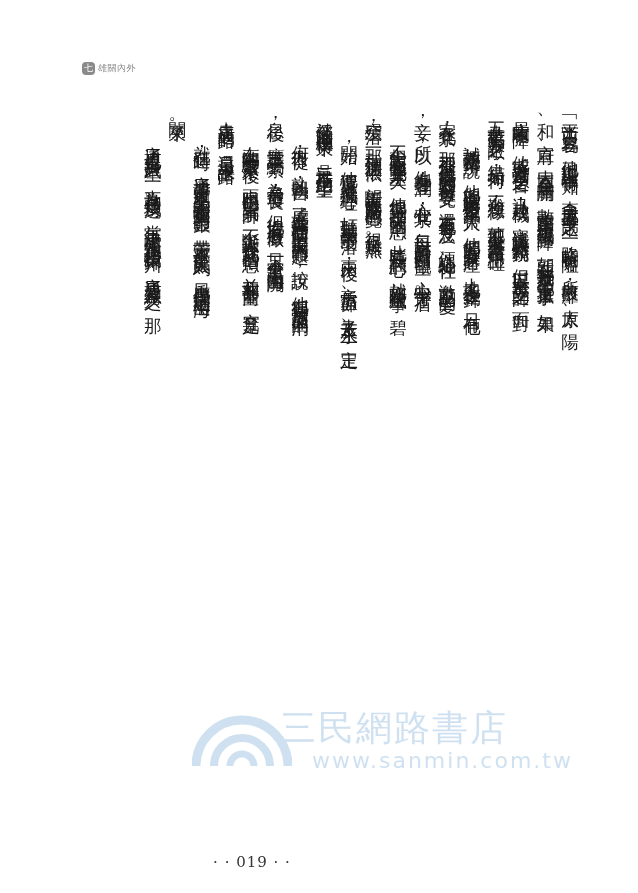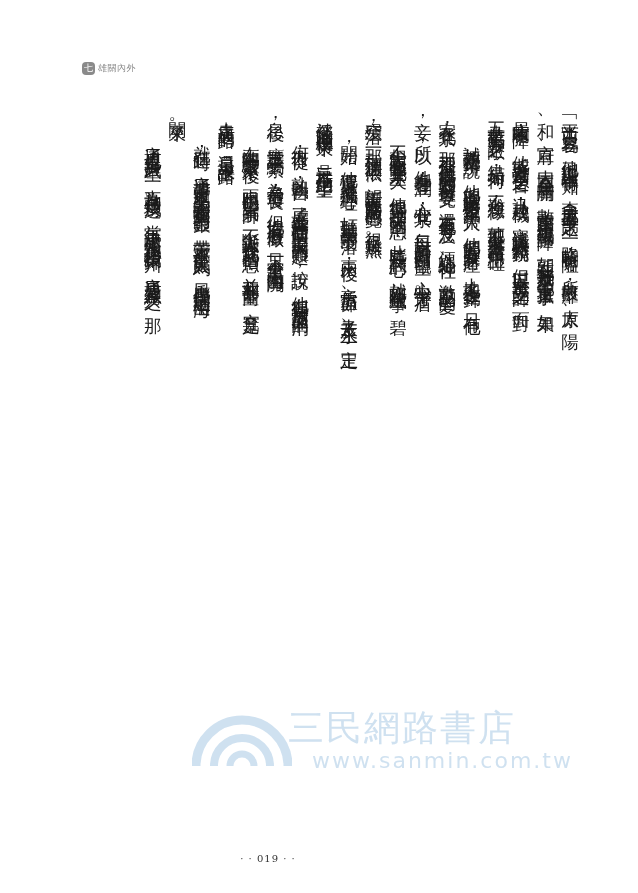--- a/index.html
+++ b/index.html
@@ -9,26 +9,26 @@
     .chapter-badge { width: 13px; height: 13px; border-radius: 4px; background: #8a8a8a; color: #fff;
                      font-size: 9px; line-height: 13px; text-align: center; font-family: "DejaVu Sans", sans-serif; }
     .chapter-title { font-size: 9px; color: #8a8a8a; font-family: "DejaVu Sans", sans-serif; letter-spacing: 0.5px; }
 
     .text-block { position: absolute; left: 80px; top: 108px; width: 502px; height: 728px;
                   writing-mode: vertical-rl; text-orientation: upright; }
     .col { display: block; font-size: 17.6px; line-height: 24.55px; letter-spacing: 2.55px;
            white-space: nowrap; margin: 0; padding: 0; }
     .col.indent { padding-top: 24px; }
 
-    .page-number { position: absolute; left: 16px; width: 504px; top: 853px; text-align: center;
-                   font-size: 10px; color: #333; letter-spacing: 1px; font-family: "DejaVu Serif", serif; }
+    .page-number { position: absolute; left: 0; width: 504px; top: 853px; text-align: center;
+                   font-size: 15px; color: #333; letter-spacing: 1px; font-family: "DejaVu Serif", serif; }
 
     .watermark { position: absolute; left: 192px; top: 690px; width: 300px; height: 100px; pointer-events: none; opacity: 0.55; }
     .wm-arcs { position: absolute; left: 0; top: 18px; }
-    .wm-text { position: absolute; left: 96px; top: 14px; font-size: 36px; color: #a9c9e4;
+    .wm-text { position: absolute; left: 88px; top: 14px; font-size: 36px; color: #a9c9e4;
                letter-spacing: 2px; font-family: "DejaVu Serif", serif; white-space: nowrap; }
     .wm-url { position: absolute; left: 120px; top: 58px; font-size: 22px; color: #a9c9e4;
               letter-spacing: 2px; font-family: "DejaVu Sans", sans-serif; white-space: nowrap; }
   </style>
 </head>
 <body>
 
 <div class="running-head">
   <span class="chapter-badge">七</span>
   <span class="chapter-title">雄關內外</span>

